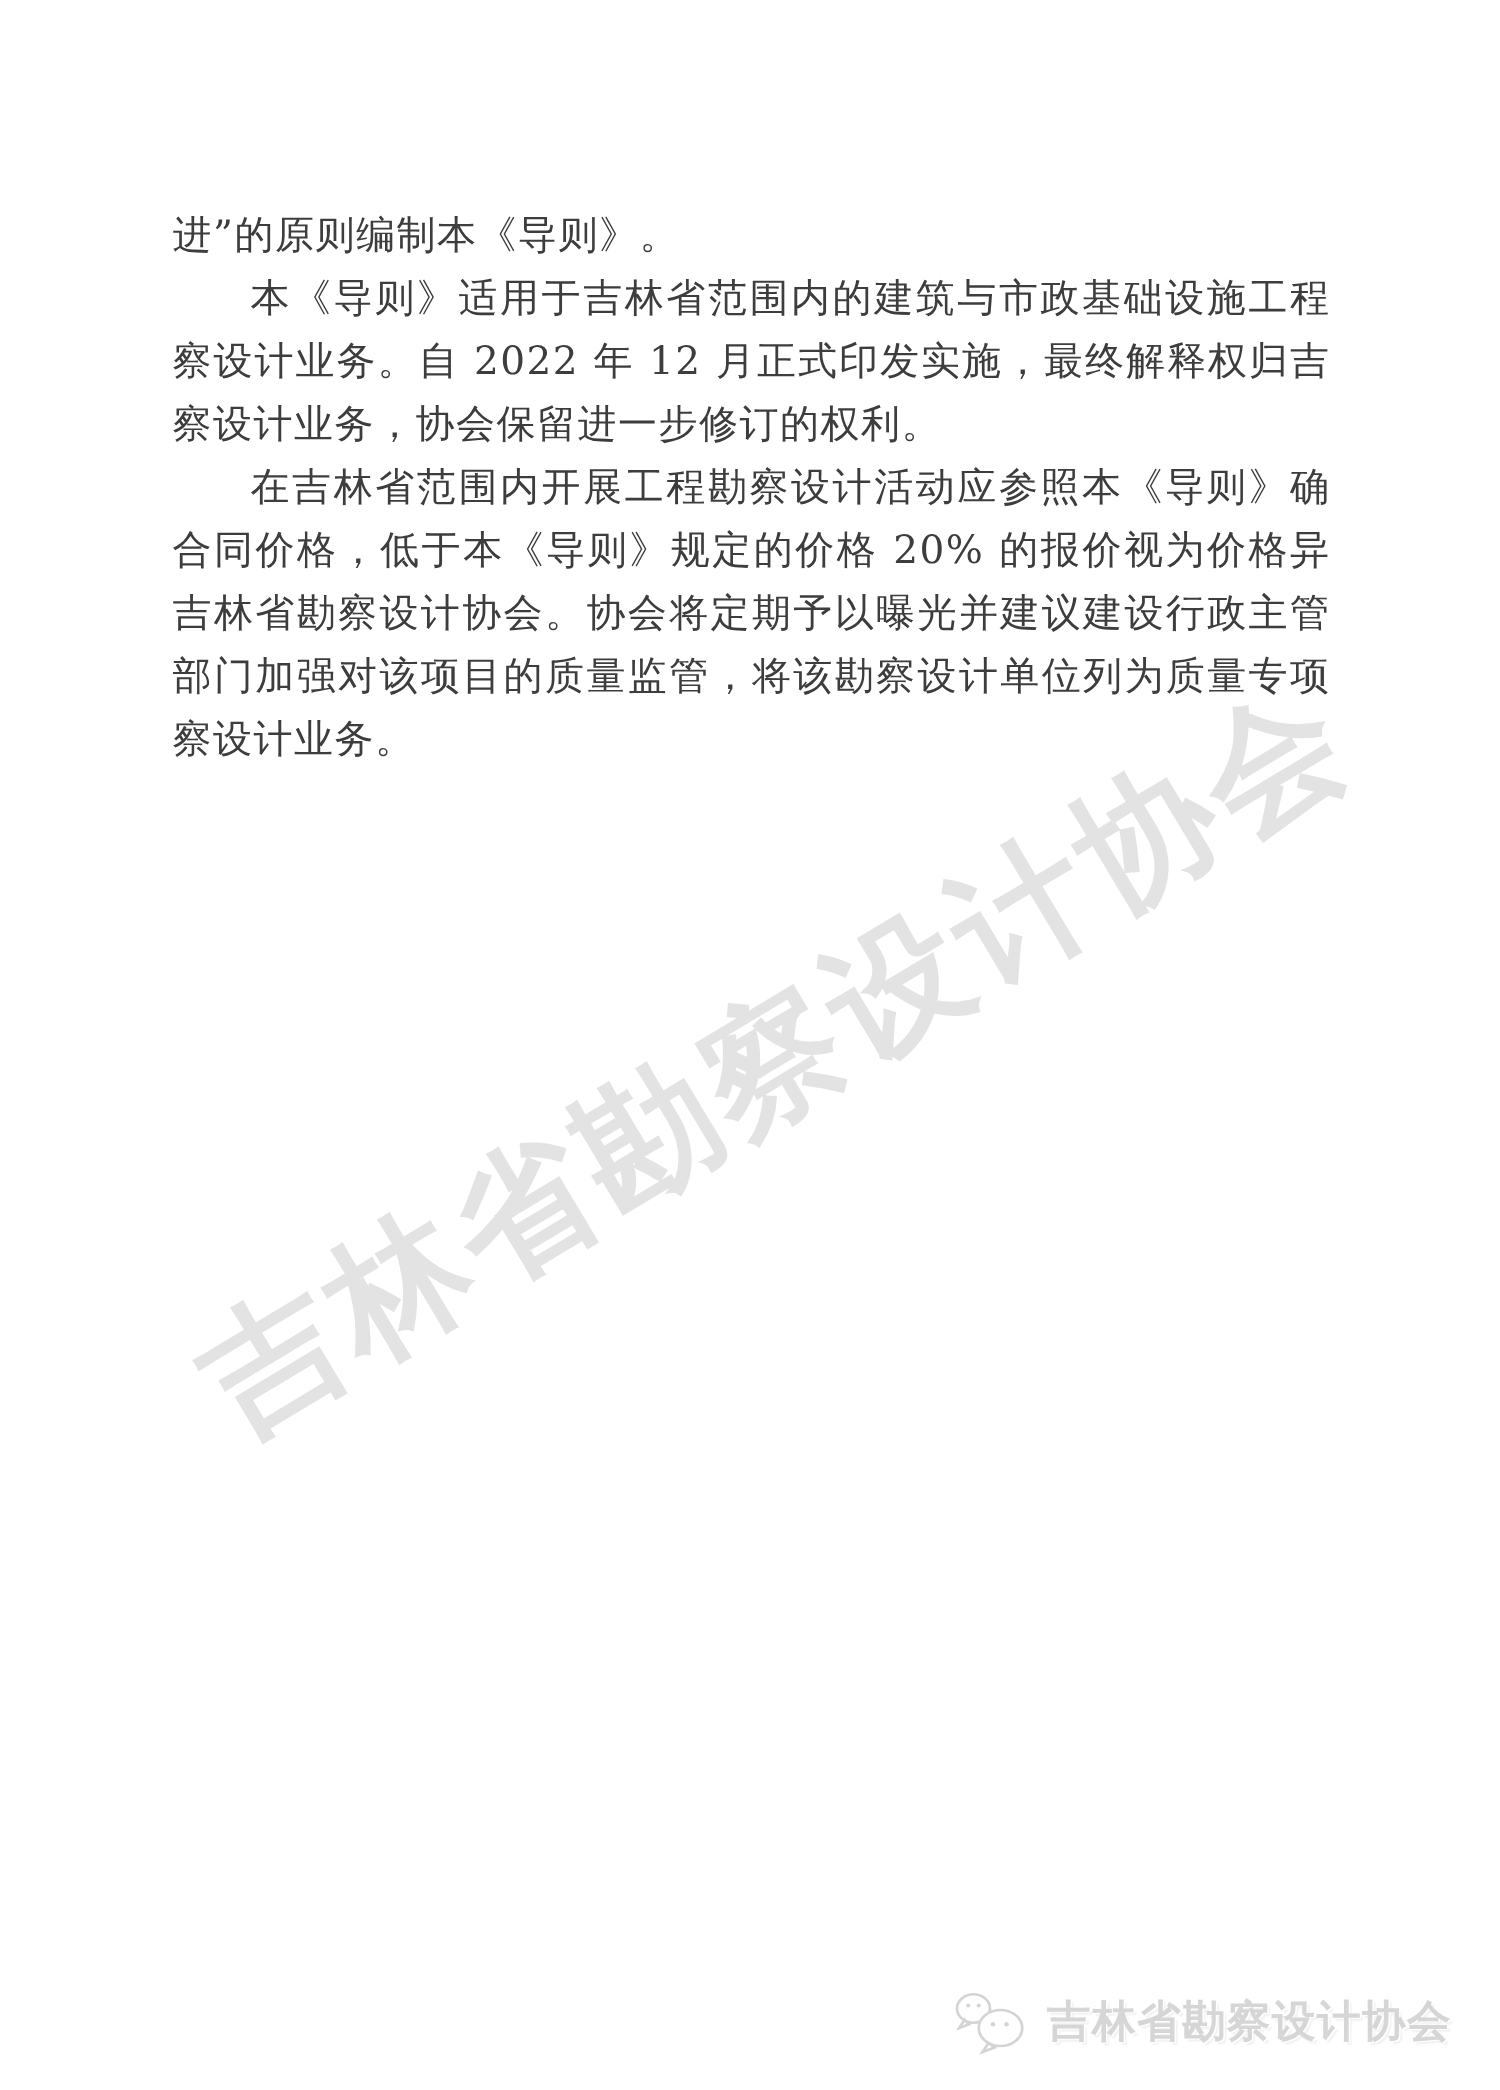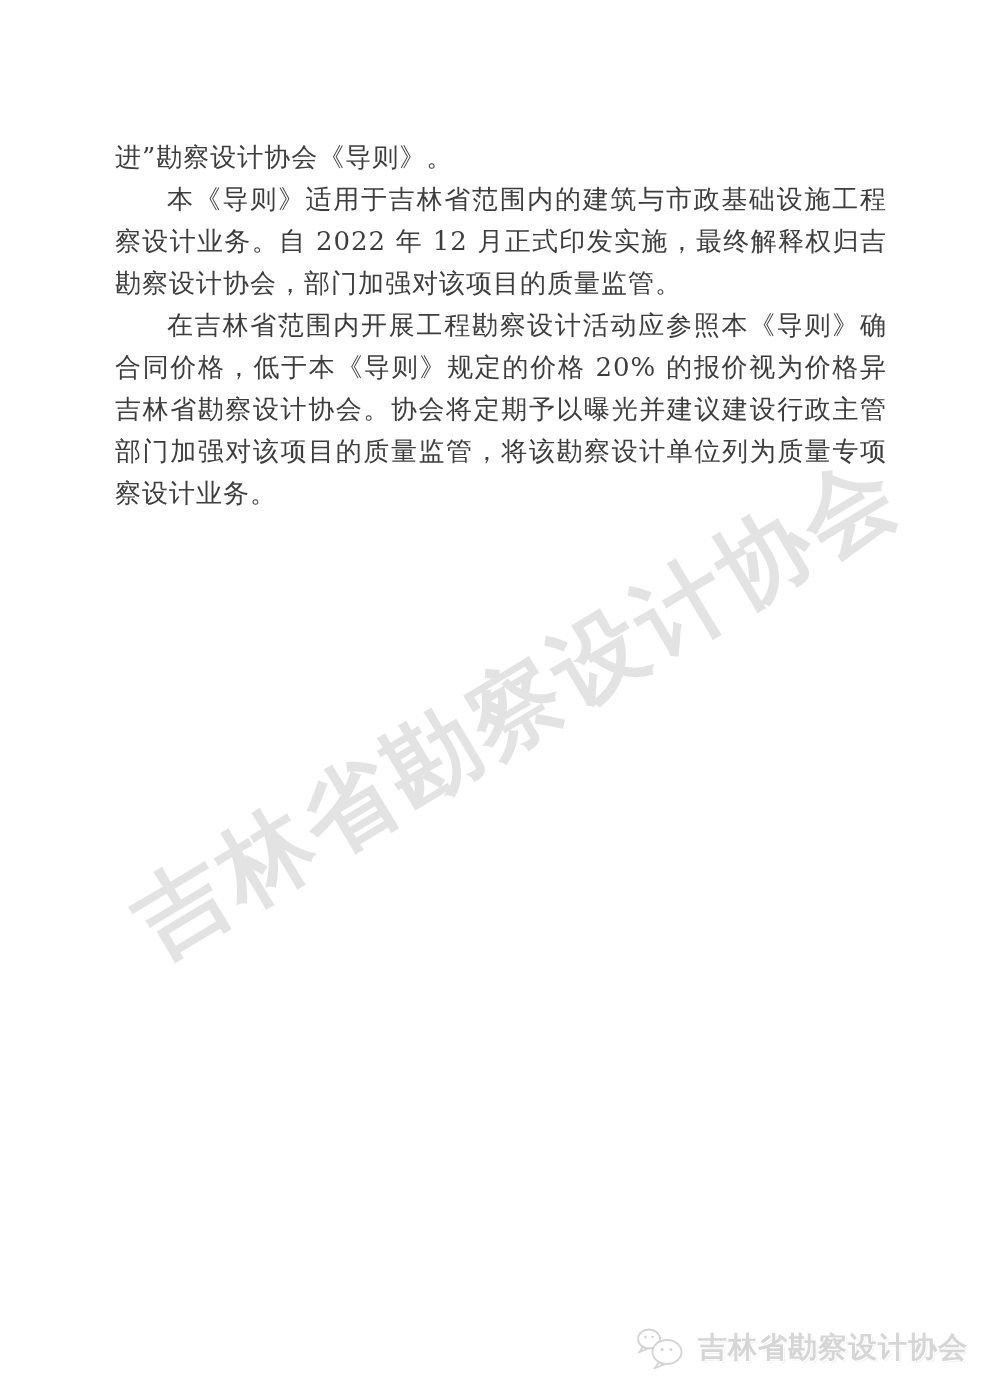--- a/index.html
+++ b/index.html
@@ -82,24 +82,24 @@
   }
 </style>
 </head>
 <body>
 
 <div class="page">
 
   <div class="watermark">吉林省勘察设计协会</div>
 
   <main class="doc">
-    <div class="line">进”勘察设计协会《导则》。</div>
+    <div class="line">进”的原则编制本《导则》。</div>
     <div class="line indent full">本《导则》适用于吉林省范围内的建筑与市政基础设施工程勘</div>
     <div class="line full">察设计业务。自 2022 年 12 月正式印发实施，最终解释权归吉林省</div>
-    <div class="line">勘察设计协会，部门加强对该项目的质量监管。</div>
+    <div class="line">察设计业务，协会保留进一步修订的权利。</div>
     <div class="line indent full">在吉林省范围内开展工程勘察设计活动应参照本《导则》确定</div>
     <div class="line full">合同价格，低于本《导则》规定的价格 20% 的报价视为价格异常，存</div>
     <div class="line full">吉林省勘察设计协会。协会将定期予以曝光并建议建设行政主管</div>
     <div class="line full">部门加强对该项目的质量监管，将该勘察设计单位列为质量专项检</div>
     <div class="line">察设计业务。</div>
   </main>
 
   <div class="footer-badge">
     <span>
       <svg class="wechat-svg" width="54" height="46" viewBox="0 0 54 46" xmlns="http://www.w3.org/2000/svg">

